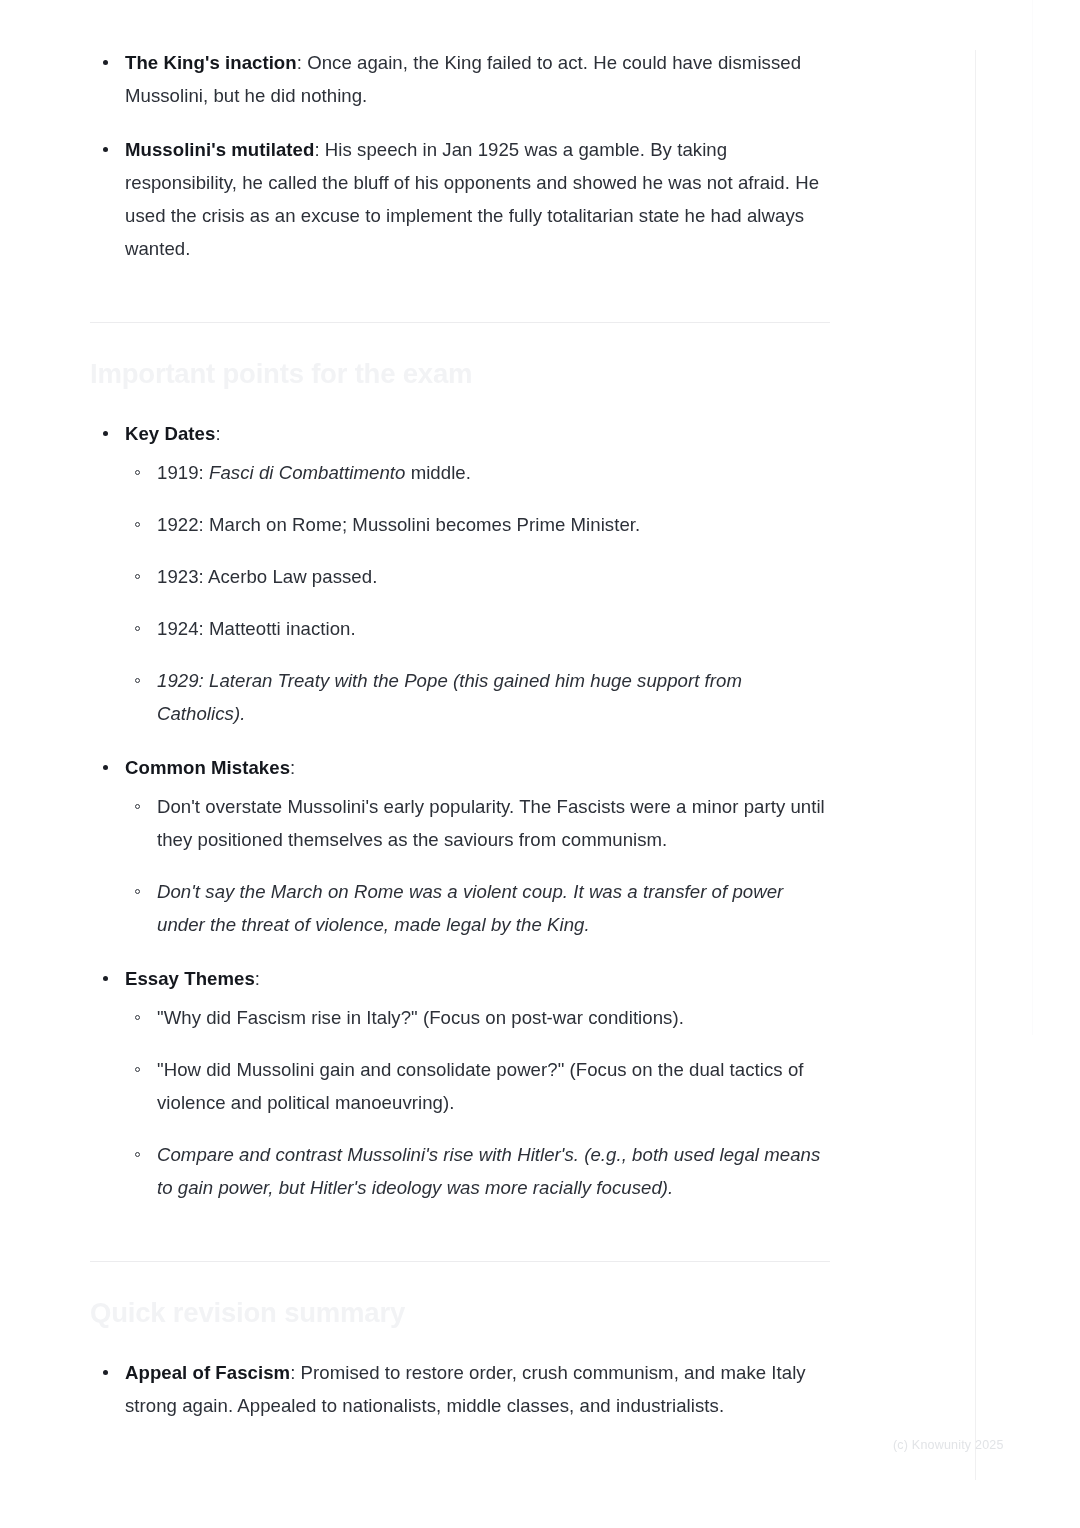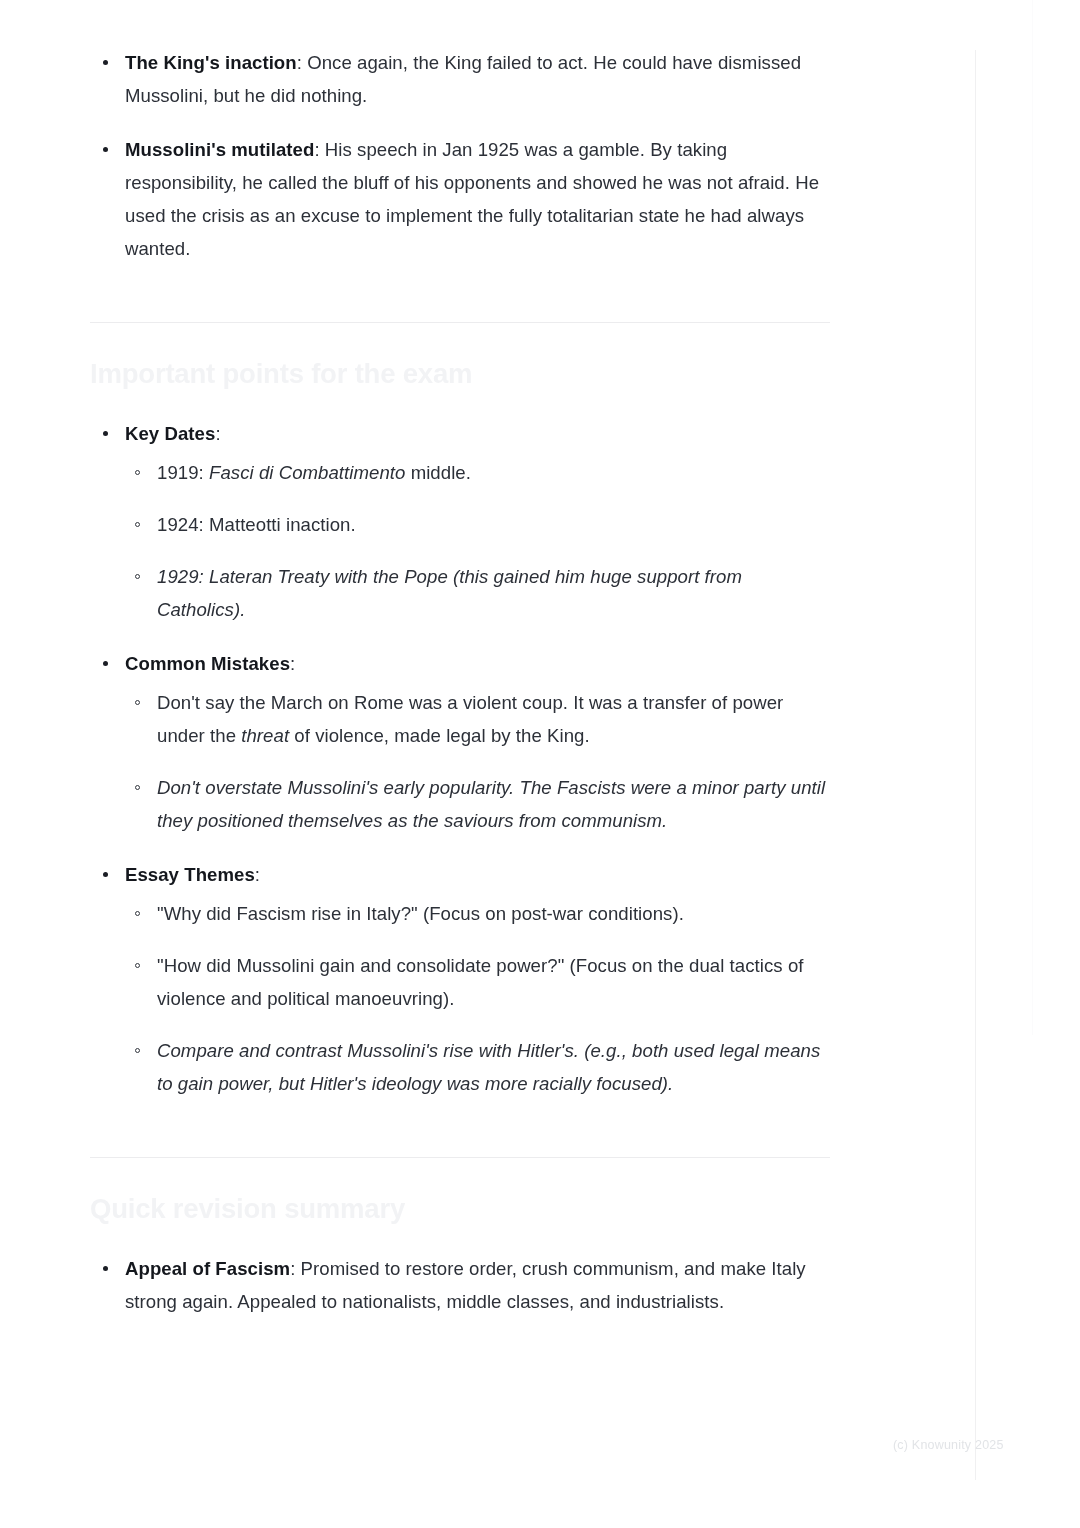--- a/index.html
+++ b/index.html
@@ -181,30 +181,32 @@
 
     <h2 class="section-heading">Important points for the exam</h2>
     <div class="gap-head-bot"></div>
 
     <ul class="lvl1">
 
       <li class="bullet1 has-sub">
         <span class="lbl">Key Dates</span><span>:</span>
         <ul class="lvl2">
           <li class="bullet2"><span>1919: </span><span class="it">Fasci di Combattimento</span><span> middle.</span></li>
+          <li class="bullet2"><span>1922: March on Rome; Mussolini becomes Prime Minister.</span><span class="it"></span><span></span></li>
+          <li class="bullet2"><span>1923: Acerbo Law passed.</span><span class="it"></span><span></span></li>
           <li class="bullet2"><span>1924: Matteotti inaction.</span><span class="it"></span><span></span></li>
           <li class="bullet2"><span>1929: Lateran Treaty with the Pope (this gained him huge support from Catholics).</span><span class="it"></span><span></span></li>
         </ul>
       </li>
 
       <li class="bullet1 has-sub">
         <span class="lbl">Common Mistakes</span><span>:</span>
         <ul class="lvl2">
+          <li class="bullet2"><span>Don't overstate Mussolini's early popularity. The Fascists were a minor party until they positioned themselves as the saviours from communism.</span><span class="it"></span><span></span></li>
           <li class="bullet2"><span>Don't say the March on Rome was a violent coup. It was a transfer of power under the </span><span class="it">threat</span><span> of violence, made legal by the King.</span></li>
-          <li class="bullet2"><span>Don't overstate Mussolini's early popularity. The Fascists were a minor party until they positioned themselves as the saviours from communism.</span><span class="it"></span><span></span></li>
         </ul>
       </li>
 
       <li class="bullet1 has-sub">
         <span class="lbl">Essay Themes</span><span>:</span>
         <ul class="lvl2">
           <li class="bullet2"><span>"Why did Fascism rise in Italy?" (Focus on post-war conditions).</span><span class="it"></span><span></span></li>
           <li class="bullet2"><span>"How did Mussolini gain and consolidate power?" (Focus on the dual tactics of violence and political manoeuvring).</span><span class="it"></span><span></span></li>
           <li class="bullet2"><span>Compare and contrast Mussolini's rise with Hitler's. (e.g., both used legal means to gain power, but Hitler's ideology was more racially focused).</span><span class="it"></span><span></span></li>
         </ul>

